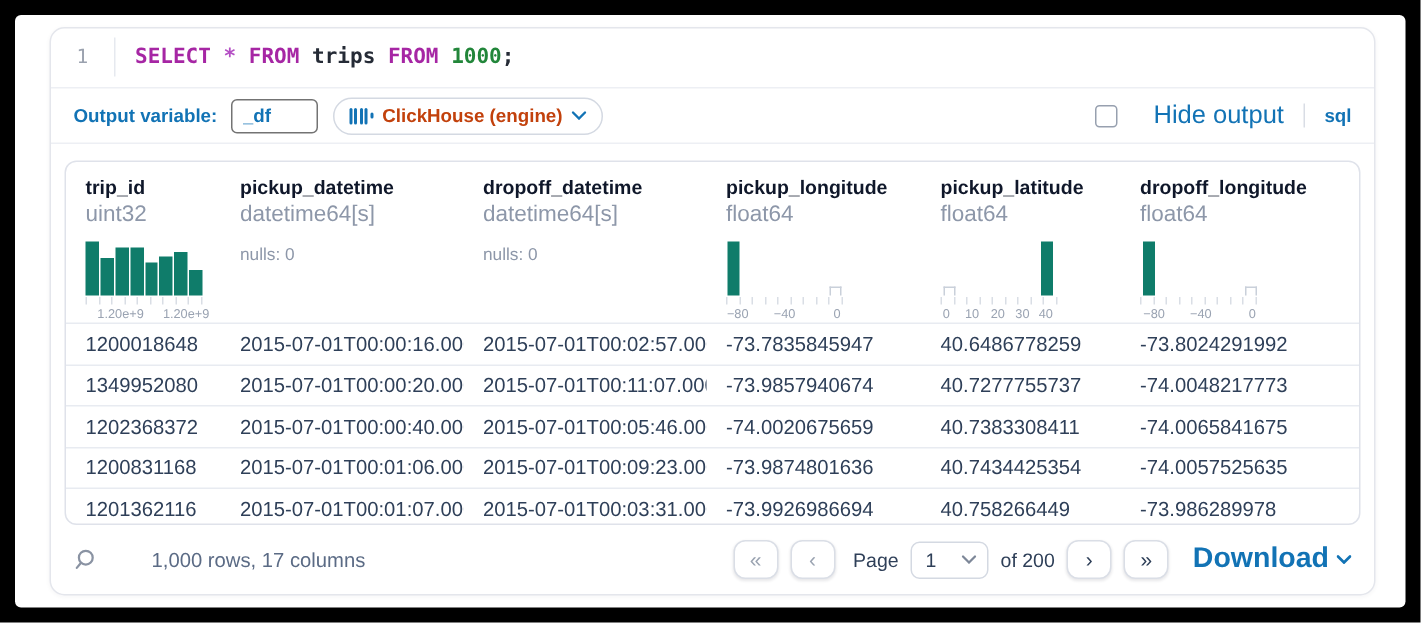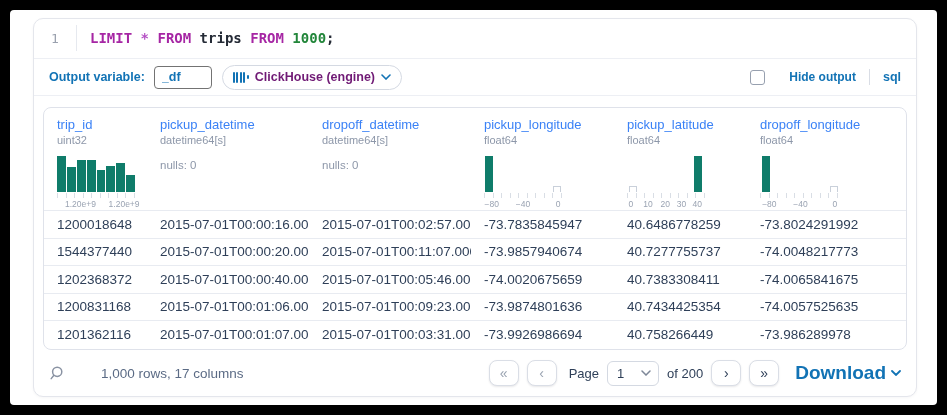--- a/index.html
+++ b/index.html
@@ -39,35 +39,35 @@
     font-family:"Liberation Sans", sans-serif; font-size:12.5px; font-weight:bold; color:#1273b5;
     padding-left:7px; outline:none; background:#fff;
   }
   .engine-chip {
     margin-left:10px; height:25px; border:1px solid #d4d9e2; border-radius:13px;
     display:flex; align-items:center; gap:6px; padding:0 10px; background:#fff; cursor:pointer;
   }
   .ch-icon { display:flex; align-items:center; gap:1.5px; }
   .ch-icon i { display:block; width:2px; height:11px; background:#1273b5; border-radius:1px; }
   .ch-icon i.dot { height:4px; }
-  .chip-label { font-size:12.5px; font-weight:bold; color:#701a75; }
+  .chip-label { font-size:12.5px; font-weight:bold; color:#c2410c; }
   .spacer { flex:1; }
   .checkbox { width:15px; height:15px; border:1.5px solid #97a0af; border-radius:3px; background:#fff; cursor:pointer; }
-  .hide-label { margin-left:24px; font-size:12px; font-weight:bold; color:#1273b5; cursor:pointer; }
+  .hide-label { margin-left:24px; font-size:17px; font-weight:normal; color:#1273b5; cursor:pointer; }
   .tb-divider { width:1px; height:16px; background:#d9dde5; margin:0 13px; }
   .lang-label { font-size:12.5px; font-weight:bold; color:#1273b5; cursor:pointer; }
 
   
   .output-wrap { flex:1; padding:11px 9px 0 9px; }
   .panel { border:1px solid #dfe2ea; border-radius:8px; height:243px; overflow:hidden; background:#fff; }
   .tgrid { display:grid; grid-template-columns:103px 162px 162px 143px 133px 1fr; }
   .thead { padding-top:9px; }
   .th { padding-left:13px; overflow:hidden; }
-  .col-name { font-size:13px; font-weight:normal; color:#3b82f6; white-space:nowrap; }
-  .col-type { font-size:11px; color:#8d97a9; margin-top:2px; white-space:nowrap; }
+  .col-name { font-size:13px; font-weight:bold; color:#0f172a; white-space:nowrap; }
+  .col-type { font-size:15px; color:#8d97a9; margin-top:2px; white-space:nowrap; }
   .col-nulls { font-size:11.5px; color:#8d97a9; margin-top:13px; white-space:nowrap; }
 
   .hist { width:78px; margin-top:10px; }
   .hist-bars { height:36px; display:flex; align-items:flex-end; gap:1px; position:relative; }
   .hist-bars.sparse { display:block; }
   .hbar { flex:1; background:#0f7c6a; }
   .hbar.abs { position:absolute; bottom:0; width:8px; }
   .hbar.empty { background:#fff; border:1px solid #c9d0da; border-bottom:none; }
   .hist-ticks { display:flex; justify-content:space-between; height:5px; margin-top:1px; }
   .htick { width:1px; height:5px; background:#d9dee5; }
@@ -99,21 +99,21 @@
 </style>
 </head>
 <body>
 
 <div class="page">
   <div class="card">
 
     <div class="code-row">
       <div class="gutter">1</div>
       <div class="gutter-sep"></div>
-      <div class="code-line"><span class="tok-kw">LIMIT</span><span class="tok-pl"> </span><span class="tok-star">*</span><span class="tok-pl"> </span><span class="tok-kw">FROM</span><span class="tok-pl"> trips </span><span class="tok-kw">FROM</span><span class="tok-pl"> </span><span class="tok-num">1000</span><span class="tok-pl">;</span></div>
+      <div class="code-line"><span class="tok-kw">SELECT</span><span class="tok-pl"> </span><span class="tok-star">*</span><span class="tok-pl"> </span><span class="tok-kw">FROM</span><span class="tok-pl"> trips </span><span class="tok-kw">FROM</span><span class="tok-pl"> </span><span class="tok-num">1000</span><span class="tok-pl">;</span></div>
     </div>
 
     <div class="toolbar">
       <span class="tb-label">Output variable:</span>
       <input class="tb-input" value="_df" style="">
       <div class="engine-chip">
         <span class="ch-icon">
             <i></i>
             <i></i>
             <i></i>
@@ -264,21 +264,21 @@
         <div>
             <div class="tgrid tr">
               <div class="td">1200018648</div>
               <div class="td">2015-07-01T00:00:16.000</div>
               <div class="td">2015-07-01T00:02:57.000</div>
               <div class="td">-73.7835845947</div>
               <div class="td">40.6486778259</div>
               <div class="td">-73.8024291992</div>
             </div>
             <div class="tgrid tr">
-              <div class="td">1544377440</div>
+              <div class="td">1349952080</div>
               <div class="td">2015-07-01T00:00:20.000</div>
               <div class="td">2015-07-01T00:11:07.000</div>
               <div class="td">-73.9857940674</div>
               <div class="td">40.7277755737</div>
               <div class="td">-74.0048217773</div>
             </div>
             <div class="tgrid tr">
               <div class="td">1202368372</div>
               <div class="td">2015-07-01T00:00:40.000</div>
               <div class="td">2015-07-01T00:05:46.000</div>

